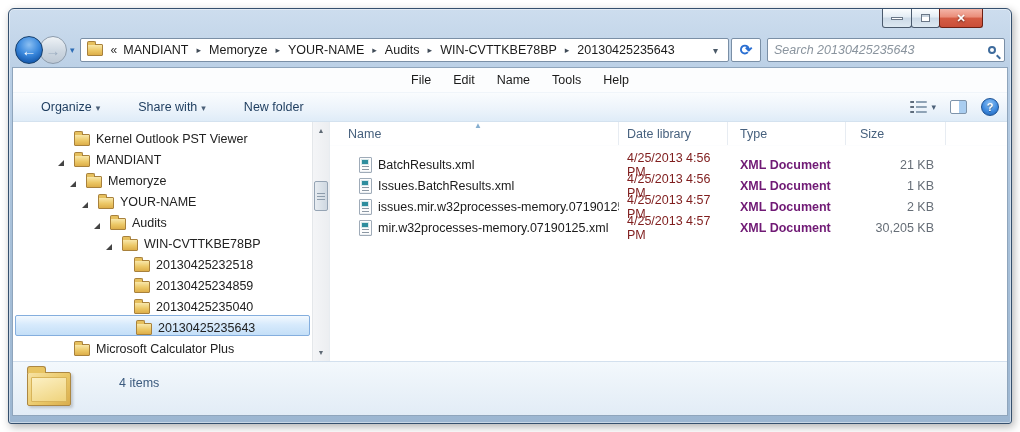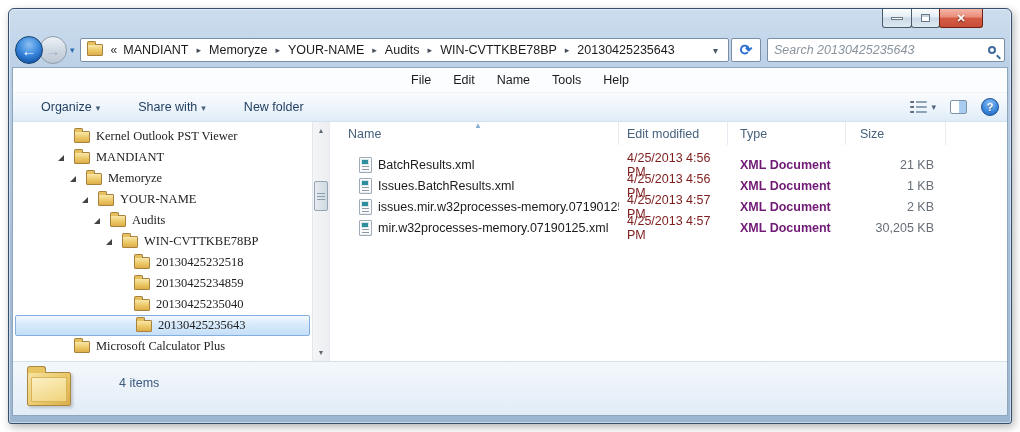--- a/index.html
+++ b/index.html
@@ -59,21 +59,21 @@
   .pane-icon{ width:17px; height:14px; border:1px solid #7e94ab; border-radius:2px; margin-left:14px;
     background:linear-gradient(90deg,#ffffff 0 55%,#a9cdf0 55% 100%); }
   .help-icon{ width:18px; height:18px; border-radius:50%; border:1px solid #1c5193; margin-left:14px;
     background:radial-gradient(circle at 50% 30%,#8ec2f4,#3f8be0 55%,#1b5cae); color:#fff; font-size:11px; font-weight:bold;
     display:flex; align-items:center; justify-content:center; text-shadow:0 1px 1px rgba(0,0,0,.4); }
 
   .content{ flex:1; display:flex; min-height:0; }
 
   
   .tree{ width:299px; flex:none; padding-top:4px; font-size:12.5px; color:#222; overflow:hidden; }
-  .trow{ height:21px; display:flex; align-items:center; cursor:default; white-space:nowrap; border:1px solid transparent; border-radius:2px;font-family:Liberation Serif, serif; }
+  .trow{ height:21px; display:flex; align-items:flex-end; cursor:default; white-space:nowrap; border:1px solid transparent; border-radius:2px; }
   .trow.sel{ background:linear-gradient(#f3f9fe,#d7eafc 45%,#c4dff7); border-color:#84aede; margin:0 2px; }
   .texp{ width:8px; height:8px; flex:none; margin-right:10px; position:relative; }
   .texp::after{ content:""; position:absolute; right:0; bottom:1px; width:0; height:0; border-left:6px solid transparent; border-bottom:6px solid #444; }
   .fold{ width:16px; height:12px; flex:none; position:relative; margin-right:6px;
     background:linear-gradient(#f8e7a9,#ecc867 55%,#ddae49); border:1px solid #a8813c; border-radius:1px; }
   .fold::before{ content:""; position:absolute; left:-1px; top:-4px; width:7px; height:3px;
     background:#e6c05e; border:1px solid #a8813c; border-bottom:none; border-radius:2px 2px 0 0; }
   .lvl1{ padding-left:42px; } .lvl1n{ padding-left:60px; }
   .lvl2{ padding-left:54px; } .lvl3{ padding-left:66px; }
   .lvl4{ padding-left:78px; } .lvl5{ padding-left:90px; }
@@ -264,21 +264,21 @@
         </div>
         <span class="sb-btn">▼</span>
       </div>
 
       <div class="vdivider"></div>
 
       <div class="filepane">
         <div class="fhead">
           <span class="sortmark">▲</span>
           <div class="hcell hc-name">Name</div>
-          <div class="hcell hc-date">Edit modified</div>
+          <div class="hcell hc-date">Date library</div>
           <div class="hcell hc-type">Type</div>
           <div class="hcell hc-size">Size</div>
           <div class="hcell hc-fill"></div>
         </div>
         <div class="frows">
           <div class="frow">
             <span class="fc-name">
                 <span class="ficon"></span>
                 <span>BatchResults.xml</span>
               </span>

